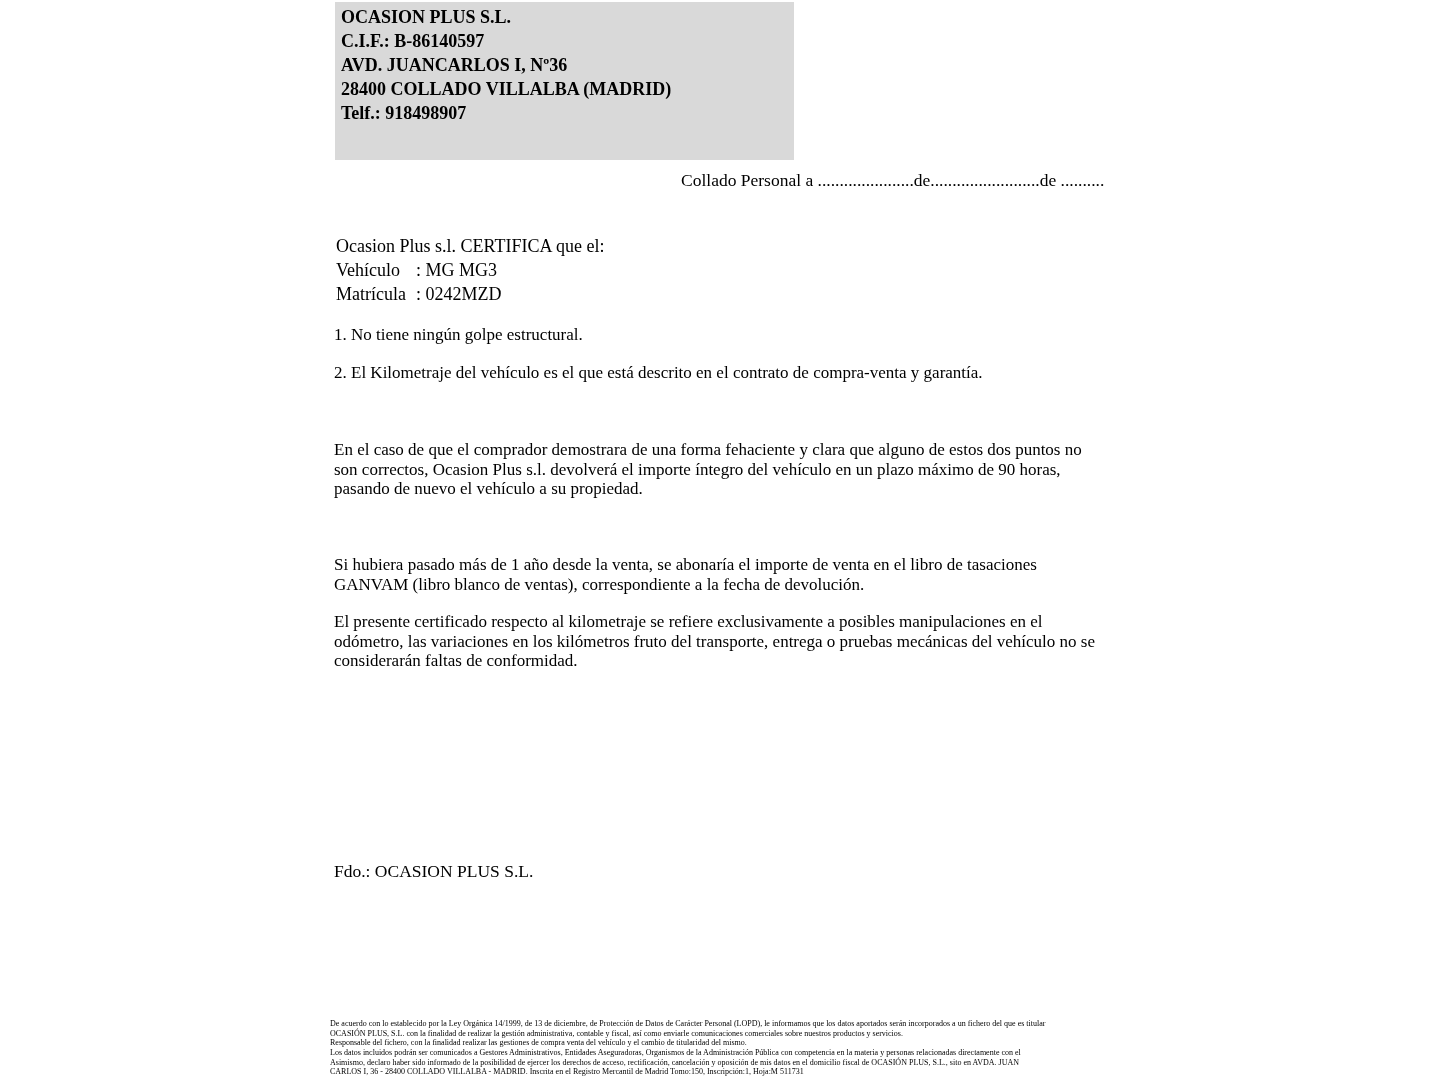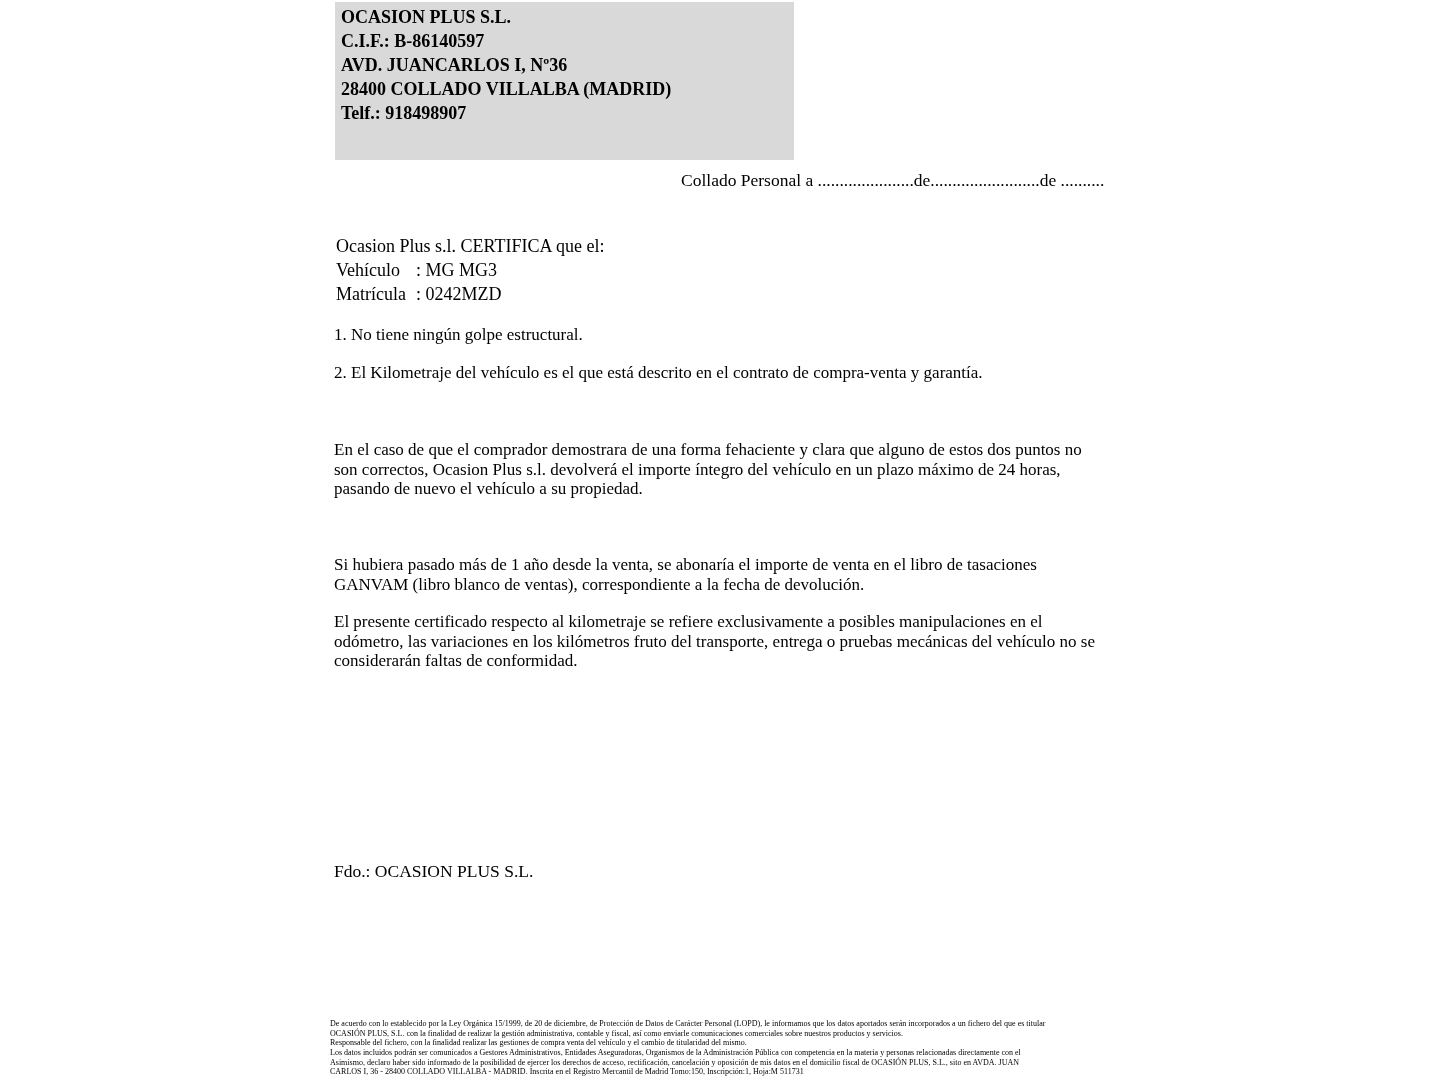--- a/index.html
+++ b/index.html
@@ -76,28 +76,28 @@
 
   <div class="abs cert-block">
     <div>Ocasion Plus s.l. CERTIFICA que el:</div>
     <div><span class="flabel">Vehículo</span><span class="fsep">: </span><span class="fvalue">MG MG3</span></div>
     <div><span class="flabel">Matrícula</span><span class="fsep">: </span><span class="fvalue">0242MZD</span></div>
   </div>
 
   <div class="abs body-text" style="top:325px">1. No tiene ningún golpe estructural.</div>
   <div class="abs body-text" style="top:363px">2. El Kilometraje del vehículo es el que está descrito en el contrato de compra-venta y garantía.</div>
 
-  <div class="abs body-text" style="top:440px">En el caso de que el comprador demostrara de una forma fehaciente y clara que alguno de estos dos puntos no son correctos, Ocasion Plus s.l. devolverá el importe íntegro del vehículo en un plazo máximo de 24 horas, pasando de nuevo el vehículo a su propiedad.</div>
+  <div class="abs body-text" style="top:440px">En el caso de que el comprador demostrara de una forma fehaciente y clara que alguno de estos dos puntos no son correctos, Ocasion Plus s.l. devolverá el importe íntegro del vehículo en un plazo máximo de 90 horas, pasando de nuevo el vehículo a su propiedad.</div>
   <div class="abs body-text" style="top:555px">Si hubiera pasado más de 1 año desde la venta, se abonaría el importe de venta en el libro de tasaciones GANVAM (libro blanco de ventas), correspondiente a la fecha de devolución.</div>
   <div class="abs body-text" style="top:612px">El presente certificado respecto al kilometraje se refiere exclusivamente a posibles manipulaciones en el odómetro, las variaciones en los kilómetros fruto del transporte, entrega o pruebas mecánicas del vehículo no se considerarán faltas de conformidad.</div>
 
   <div class="abs signature">Fdo.: OCASION PLUS S.L.</div>
 
   <div class="abs legal">
-    <div>De acuerdo con lo establecido por la Ley Orgánica 15/1999, de 20 de diciembre, de Protección de Datos de Carácter Personal (LOPD), le informamos que los datos aportados serán incorporados a un fichero del que es titular</div>
+    <div>De acuerdo con lo establecido por la Ley Orgánica 14/1999, de 13 de diciembre, de Protección de Datos de Carácter Personal (LOPD), le informamos que los datos aportados serán incorporados a un fichero del que es titular</div>
     <div>OCASIÓN PLUS, S.L. con la finalidad de realizar la gestión administrativa, contable y fiscal, así como enviarle comunicaciones comerciales sobre nuestros productos y servicios.</div>
     <div>Responsable del fichero, con la finalidad realizar las gestiones de compra venta del vehículo y el cambio de titularidad del mismo.</div>
     <div>Los datos incluidos podrán ser comunicados a Gestores Administrativos, Entidades Aseguradoras, Organismos de la Administración Pública con competencia en la materia y personas relacionadas directamente con el</div>
     <div>Asimismo, declaro haber sido informado de la posibilidad de ejercer los derechos de acceso, rectificación, cancelación y oposición de mis datos en el domicilio fiscal de OCASIÓN PLUS, S.L., sito en AVDA. JUAN</div>
     <div>CARLOS I, 36 - 28400 COLLADO VILLALBA - MADRID. Inscrita en el Registro Mercantil de Madrid Tomo:150, Inscripción:1, Hoja:M 511731</div>
   </div>
 
 </div>
 
 </body></html>

